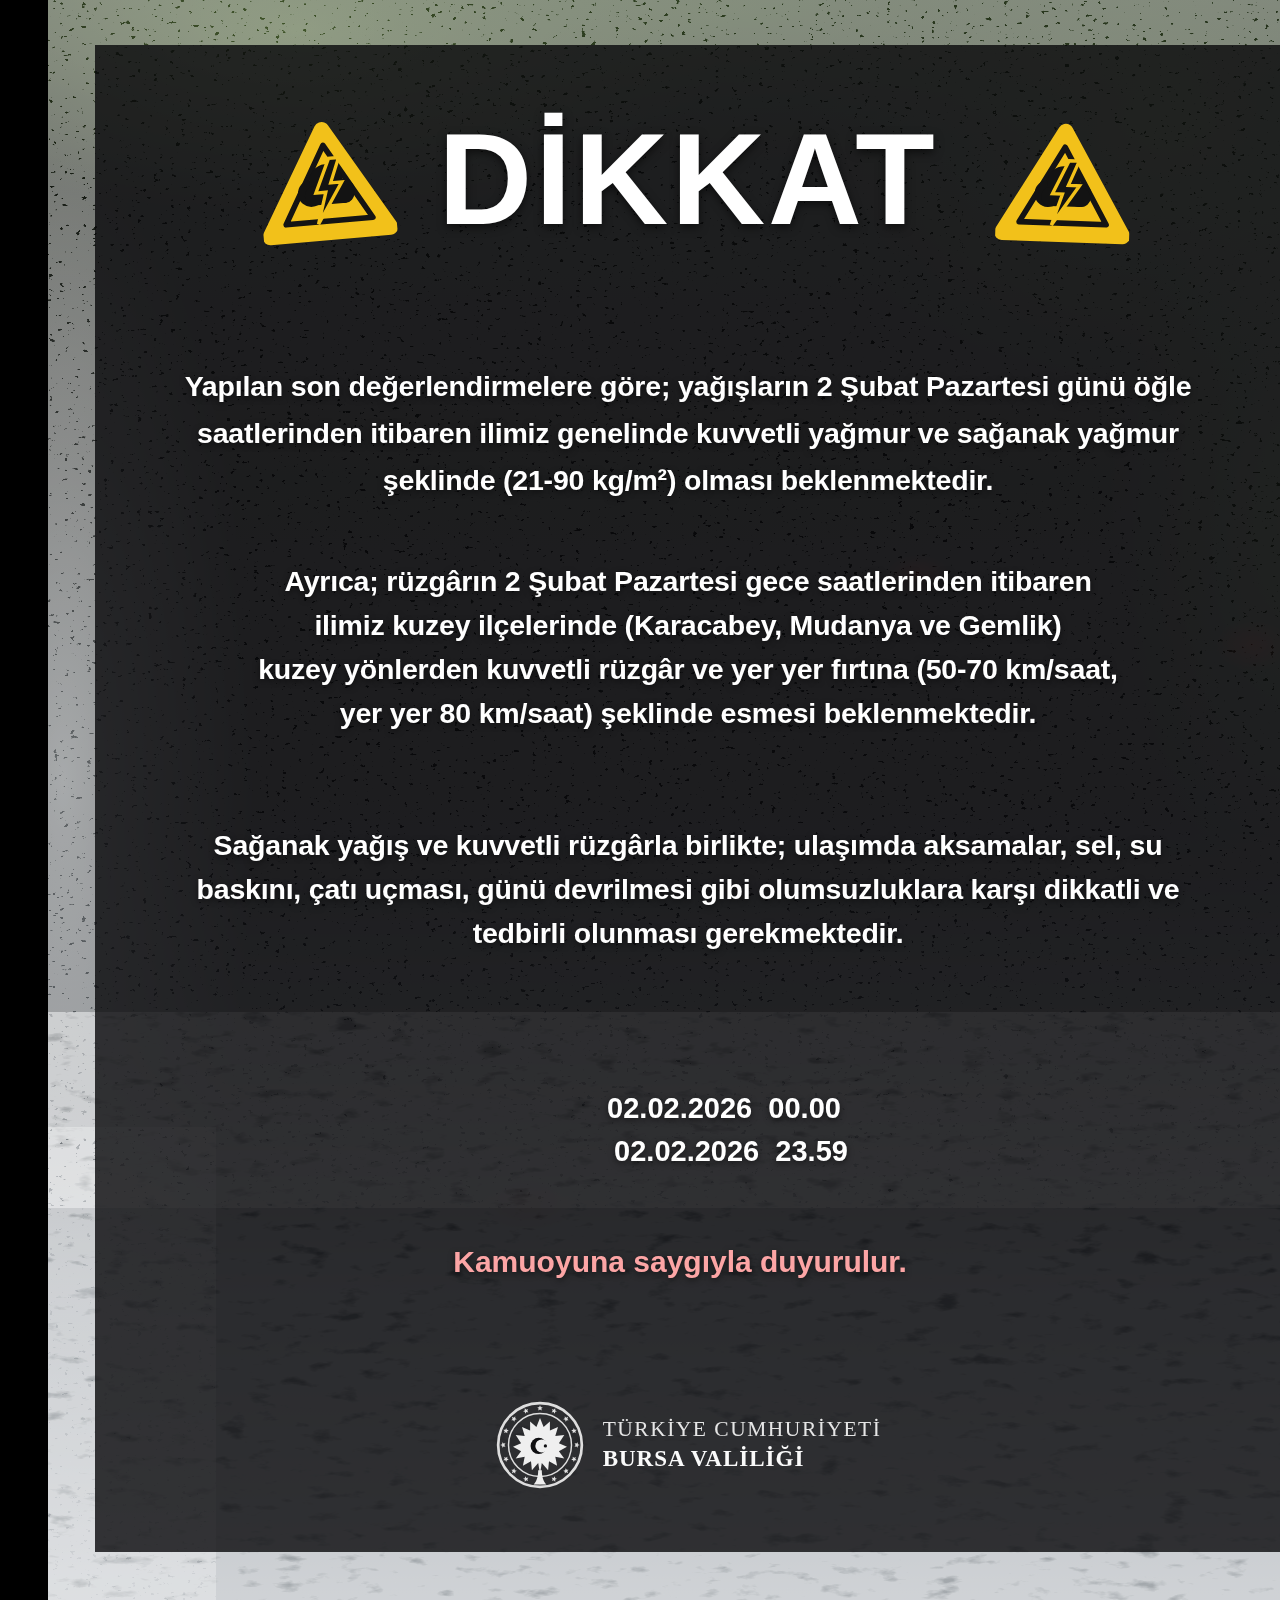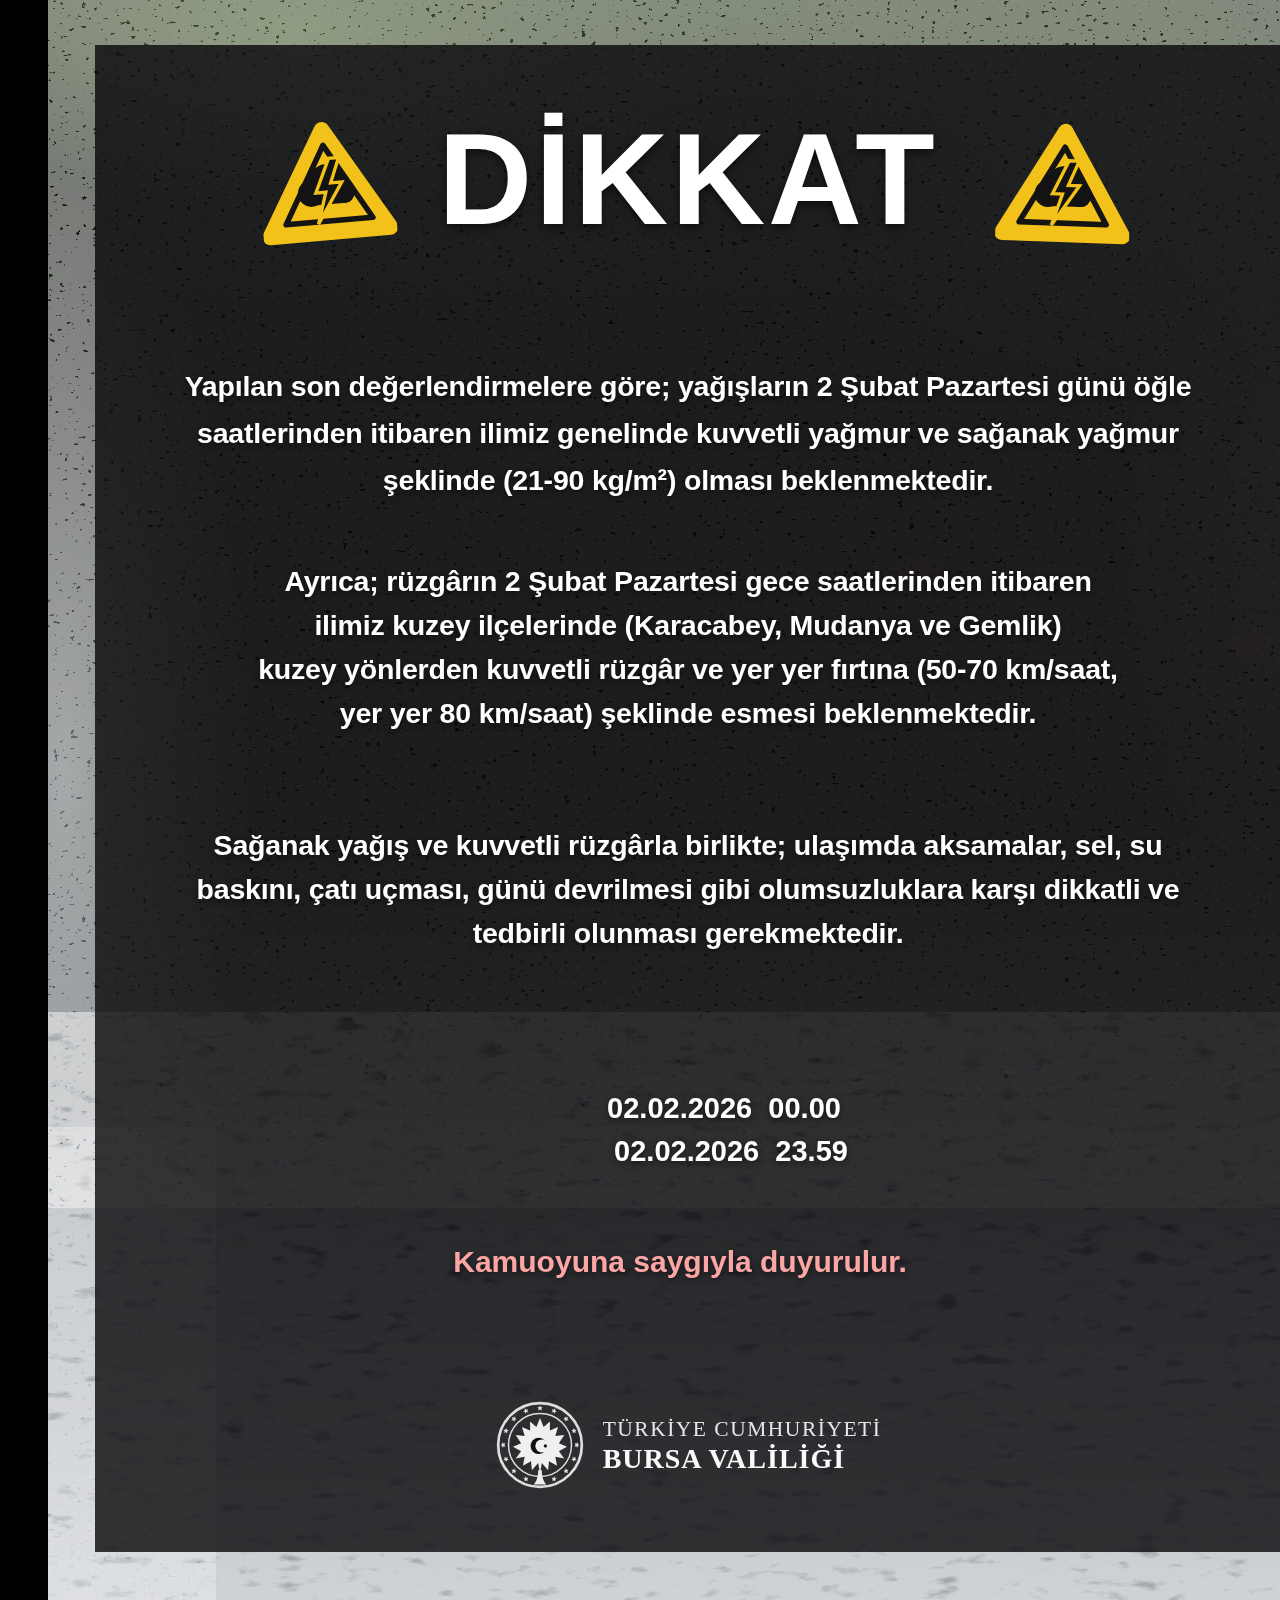--- a/index.html
+++ b/index.html
@@ -28,21 +28,21 @@
          font-size:29px;line-height:46px;white-space:pre;text-shadow:0 2px 6px rgba(0,0,0,.55);}
   .vd1{top:1085px;padding-left:36px;}
   .vd2{top:1128px;padding-left:43px;}
   .closing{position:absolute;left:0;top:1239px;width:1264px;margin:0;text-align:center;
            color:#fca5a5;font-weight:bold;font-size:30px;line-height:46px;
            text-shadow:0 2px 6px rgba(0,0,0,.55);}
   .footer{position:absolute;left:0;top:1399px;width:1280px;height:92px;display:flex;
           justify-content:center;align-items:center;gap:18px;font-family:Liberation Serif, serif;}
   .ftext{text-align:left;}
   .f1{font-size:21.5px;font-weight:400;letter-spacing:1.5px;color:#e6e6e6;line-height:27px;}
-  .f2{font-size:28px;font-weight:bold;letter-spacing:1px;color:#fafafa;line-height:31px;}
+  .f2{font-size:23px;font-weight:bold;letter-spacing:1px;color:#fafafa;line-height:31px;}
 </style>
 </head>
 <body>
 
 <div class="canvas">
 
   <svg class="bg" width="1280" height="1600" viewBox="0 0 1280 1600">
     <defs>
       <linearGradient id="bgv" x1="0" y1="0" x2="0" y2="1">
         <stop offset="0" stop-color="#232c1e"></stop>

